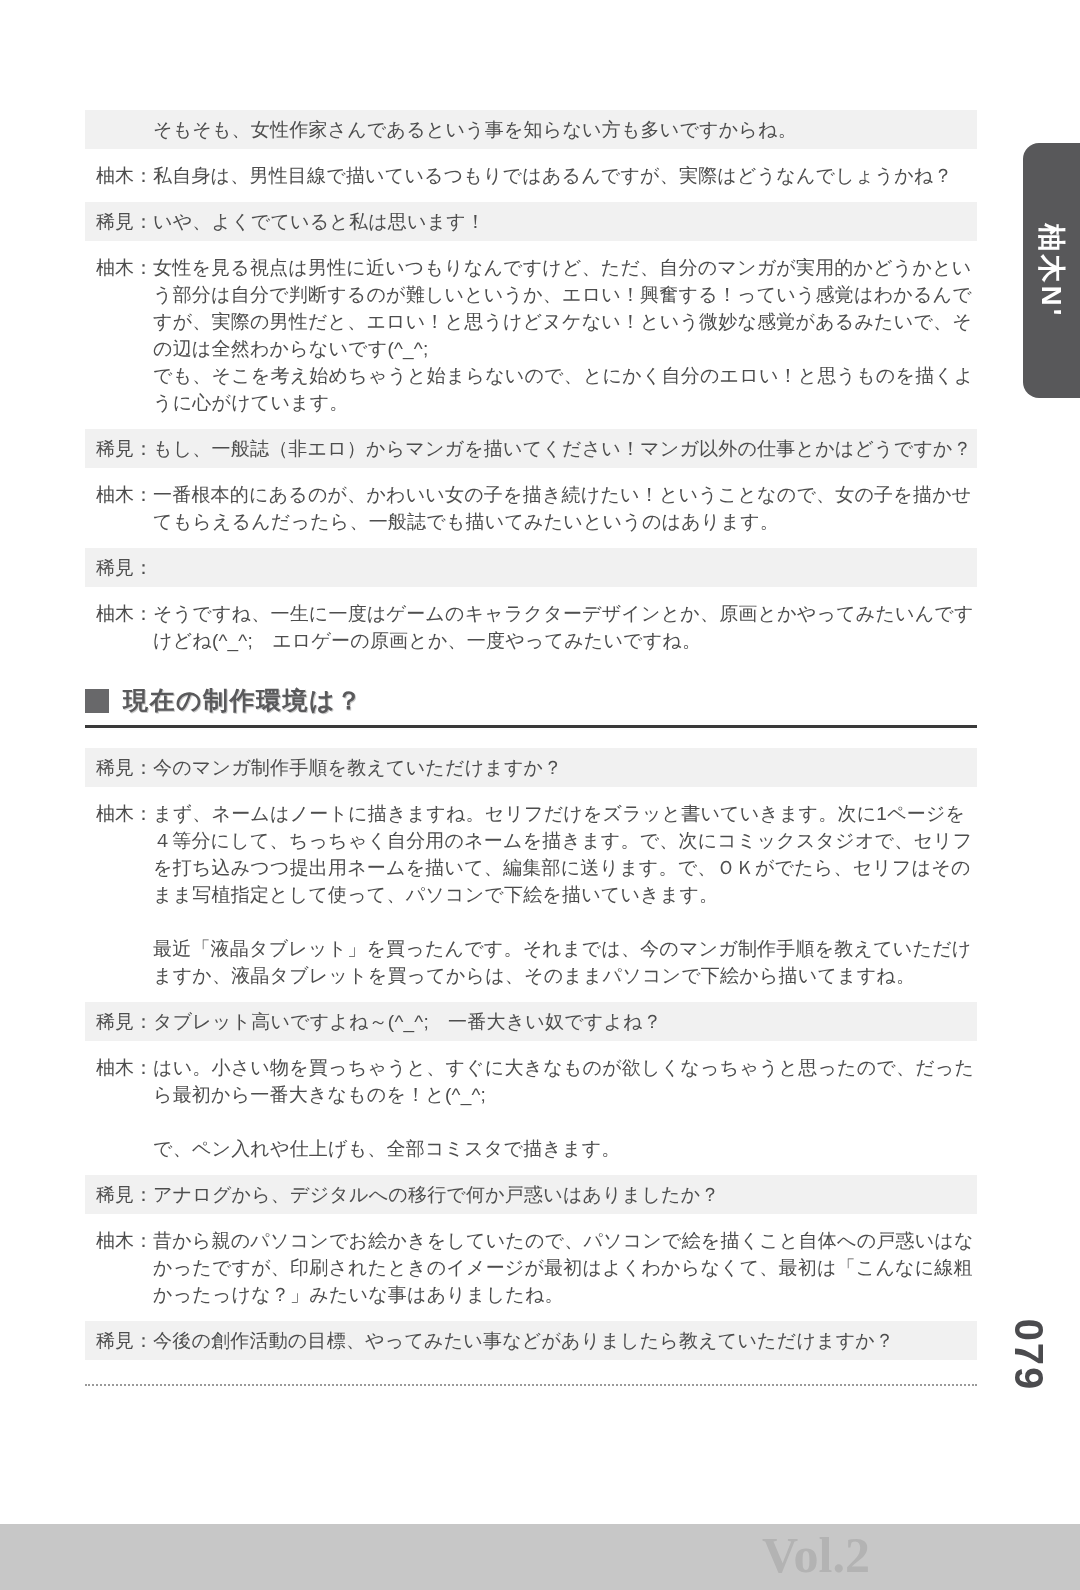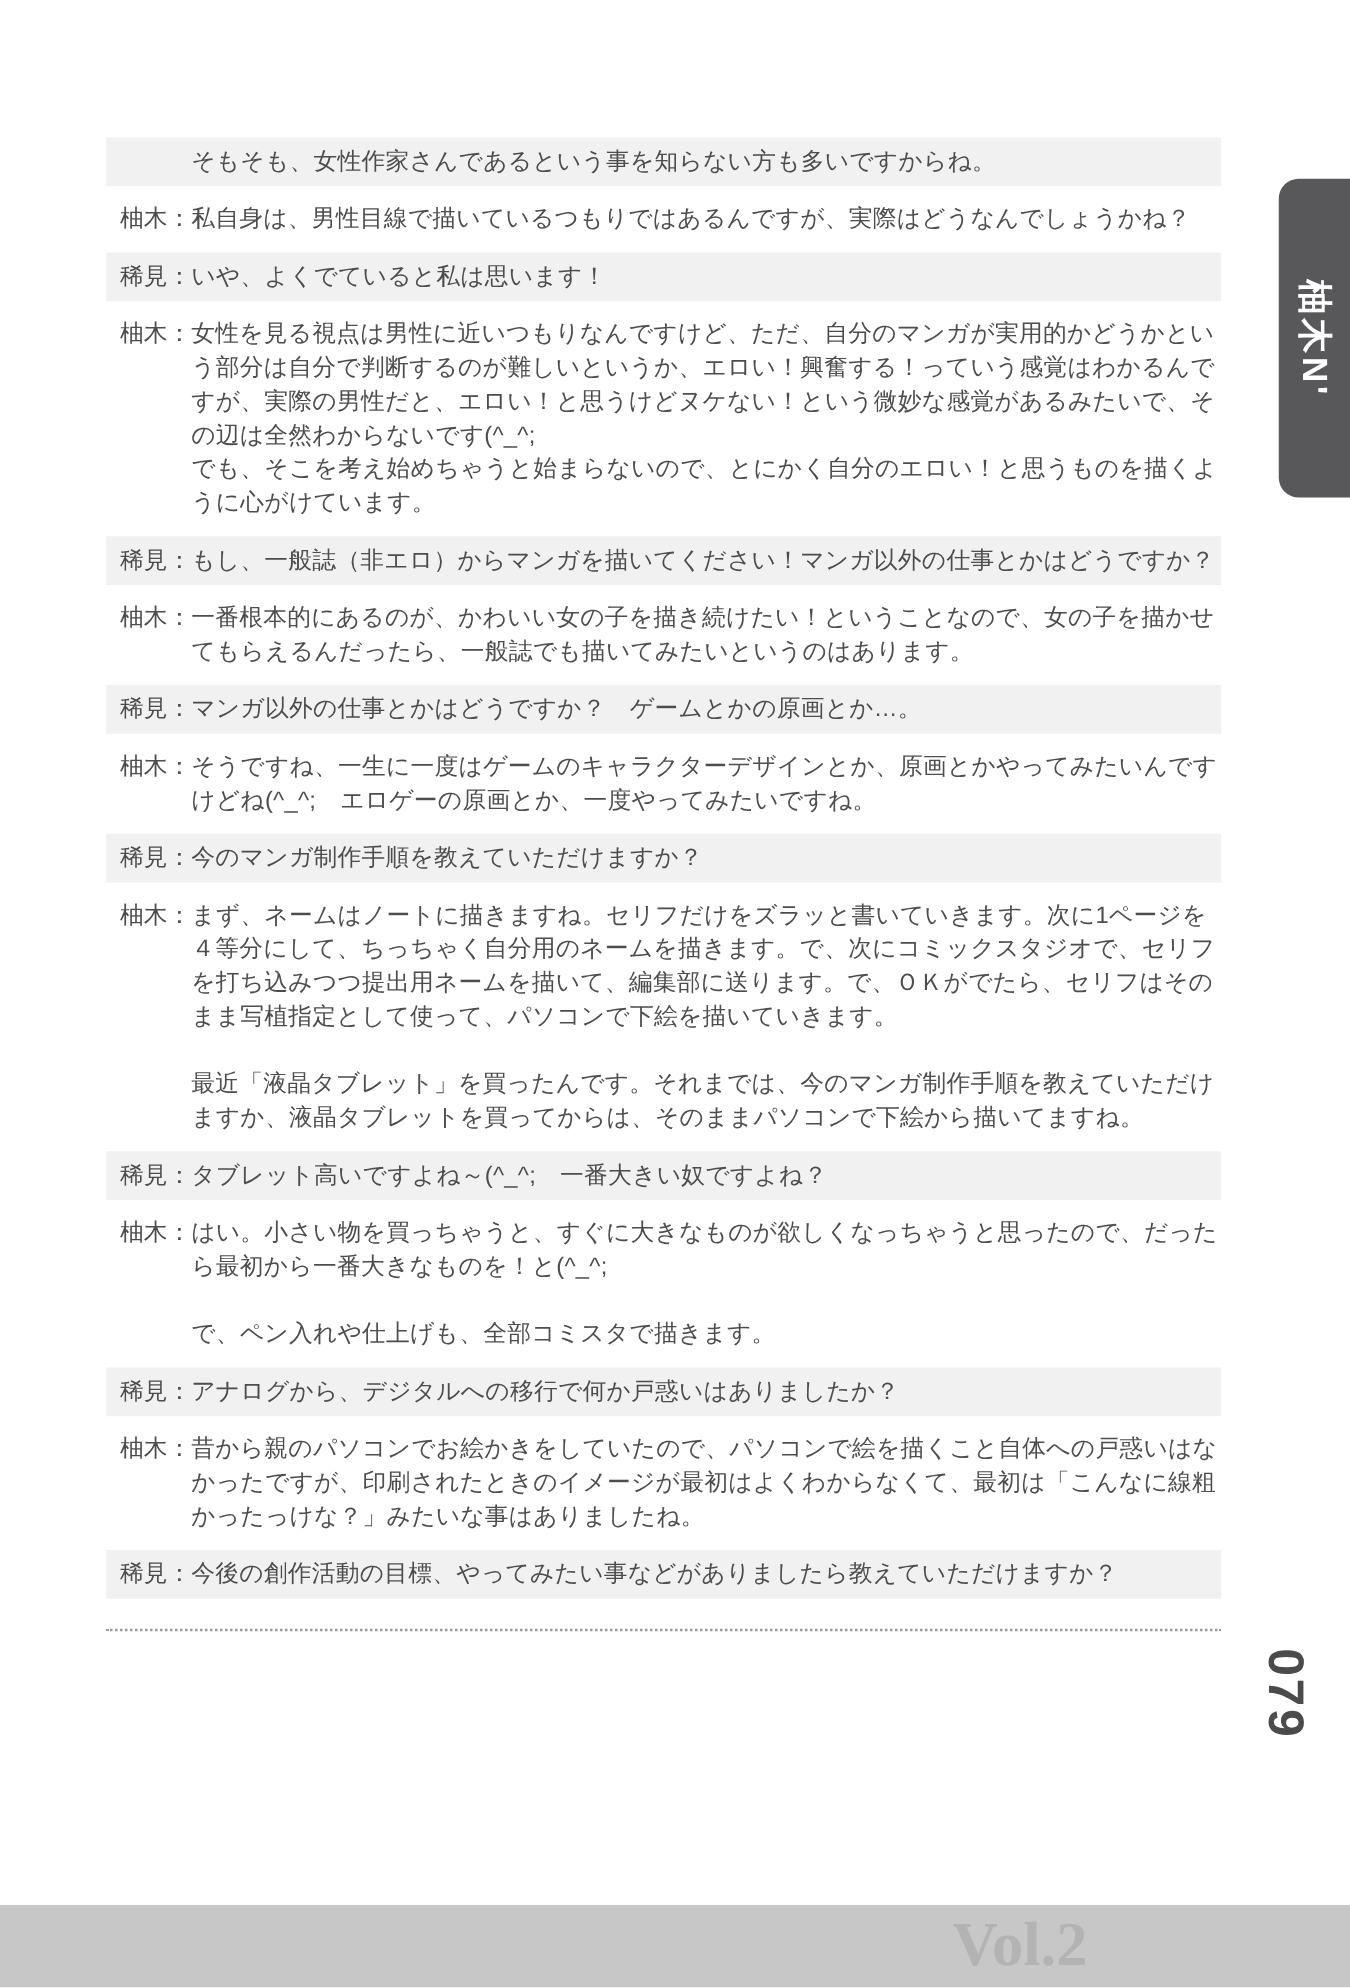--- a/index.html
+++ b/index.html
@@ -159,28 +159,31 @@
       <span class="speech">もし、一般誌（非エロ）からマンガを描いてください！マンガ以外の仕事とかはどうですか？</span>
     </div>
 
     <div class="row">
       <span class="speaker">柚木：</span>
       <span class="speech">一番根本的にあるのが、かわいい女の子を描き続けたい！ということなので、女の子を描かせてもらえるんだったら、一般誌でも描いてみたいというのはあります。</span>
     </div>
 
     <div class="row hl">
       <span class="speaker">稀見：</span>
-      <span class="speech">マンガ以外の仕事とかはどうですか？　ゲームとかの原画とか…。</span>
     </div>
 
     <div class="row">
       <span class="speaker">柚木：</span>
       <span class="speech">そうですね、一生に一度はゲームのキャラクターデザインとか、原画とかやってみたいんですけどね(^_^;　エロゲーの原画とか、一度やってみたいですね。</span>
     </div>
 
+    <div class="section-header">
+      <span class="section-bullet"></span>
+      <span class="section-title">現在の制作環境は？</span>
+    </div>
 
     <div class="row hl">
       <span class="speaker">稀見：</span>
       <span class="speech">今のマンガ制作手順を教えていただけますか？</span>
     </div>
 
     <div class="row">
       <span class="speaker">柚木：</span>
       <span class="speech">まず、ネームはノートに描きますね。セリフだけをズラッと書いていきます。次に1ページを４等分にして、ちっちゃく自分用のネームを描きます。で、次にコミックスタジオで、セリフを打ち込みつつ提出用ネームを描いて、編集部に送ります。で、ＯＫがでたら、セリフはそのまま写植指定として使って、パソコンで下絵を描いていきます。
 

